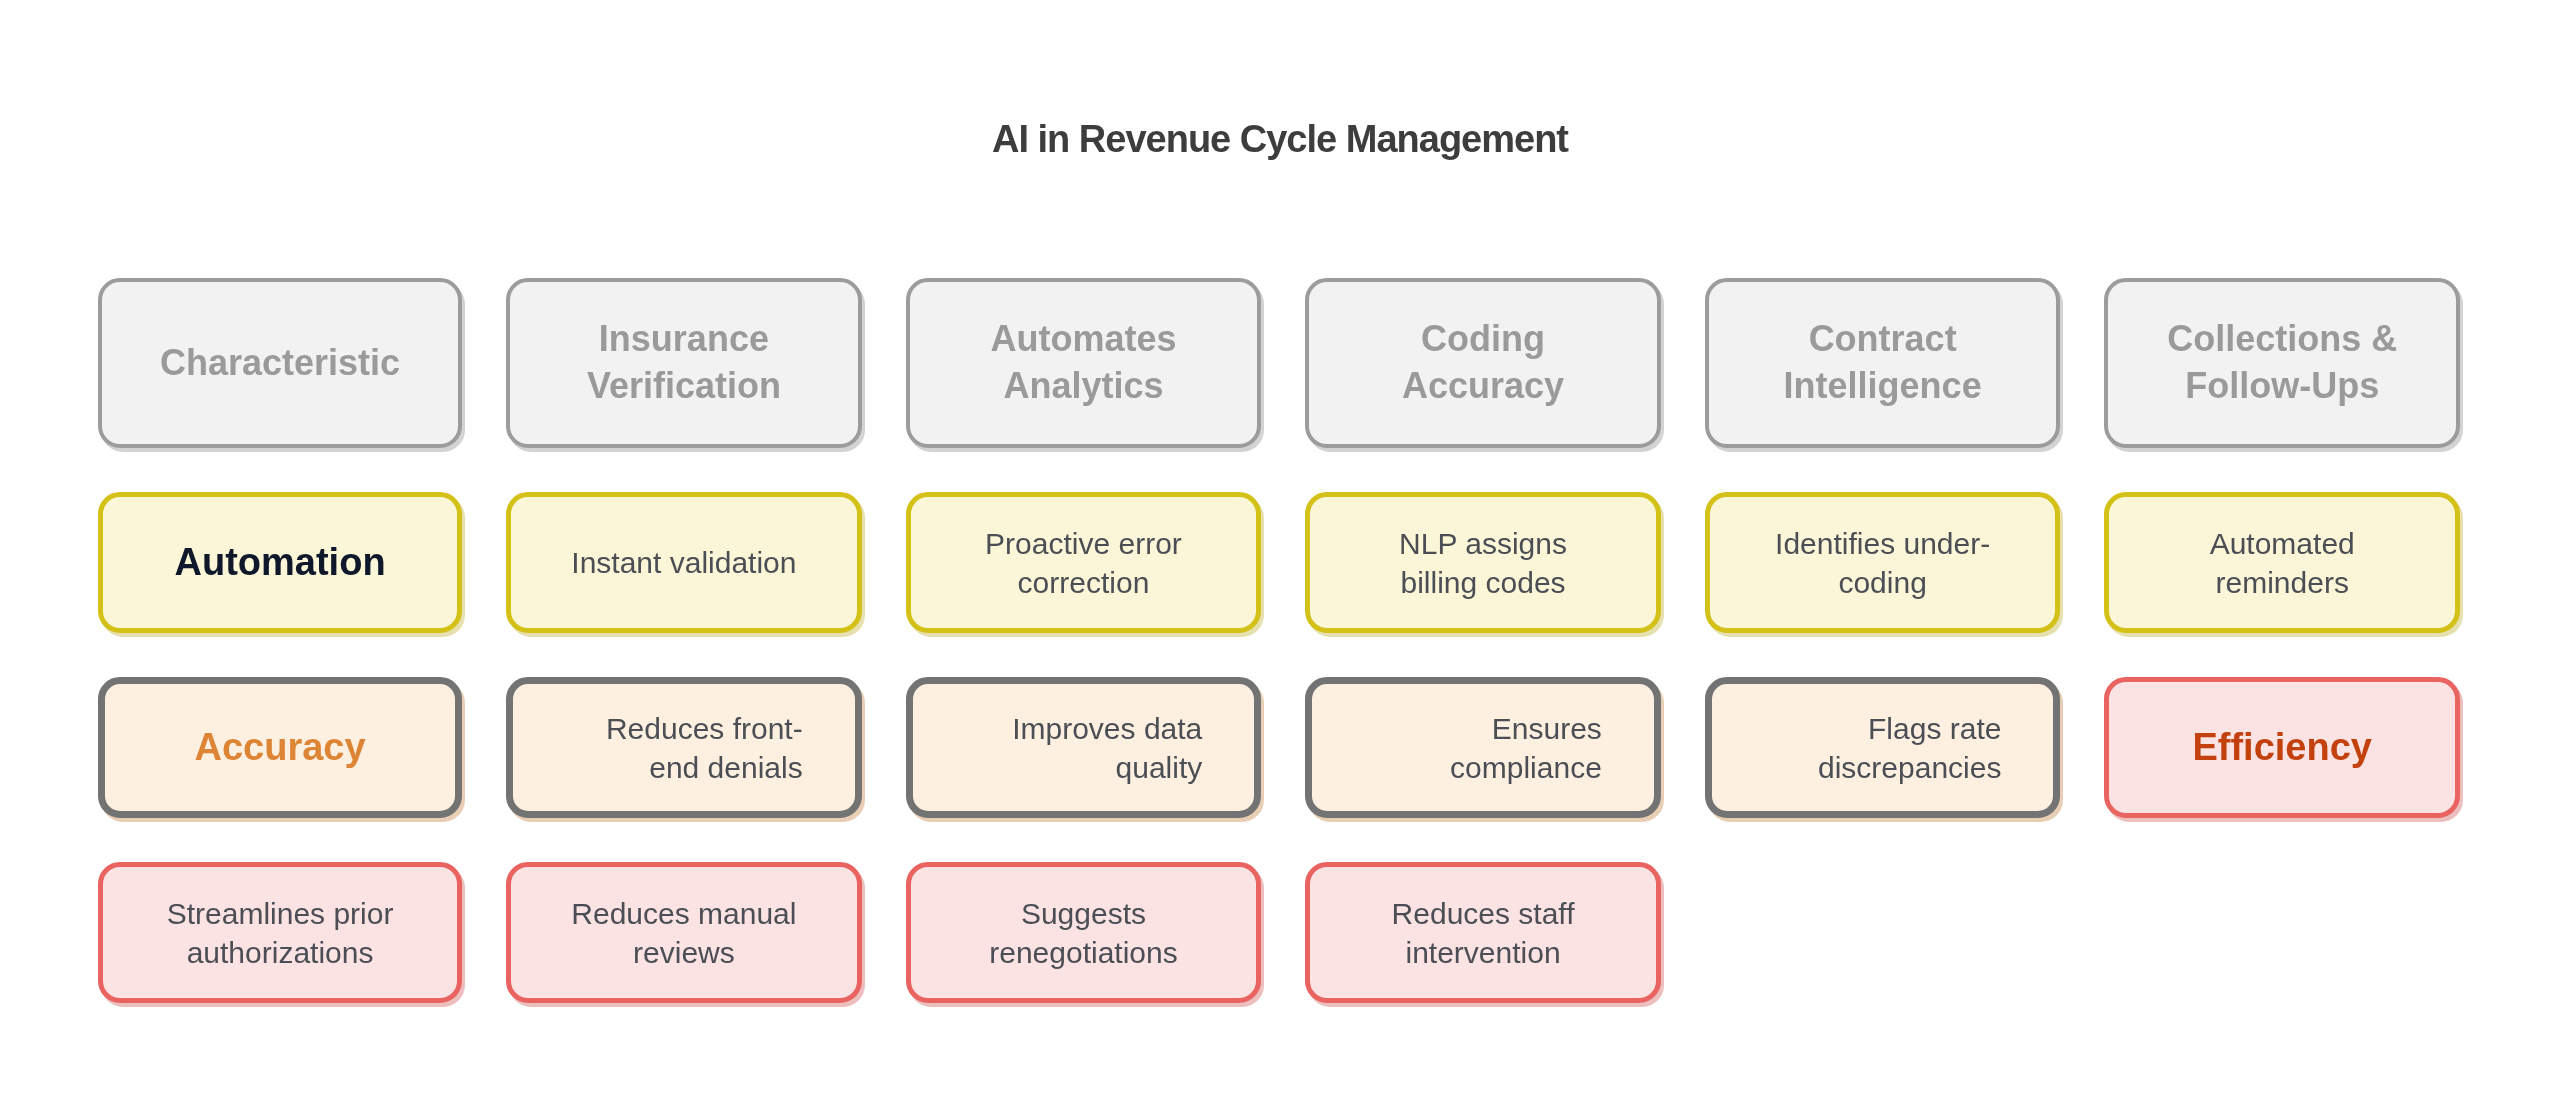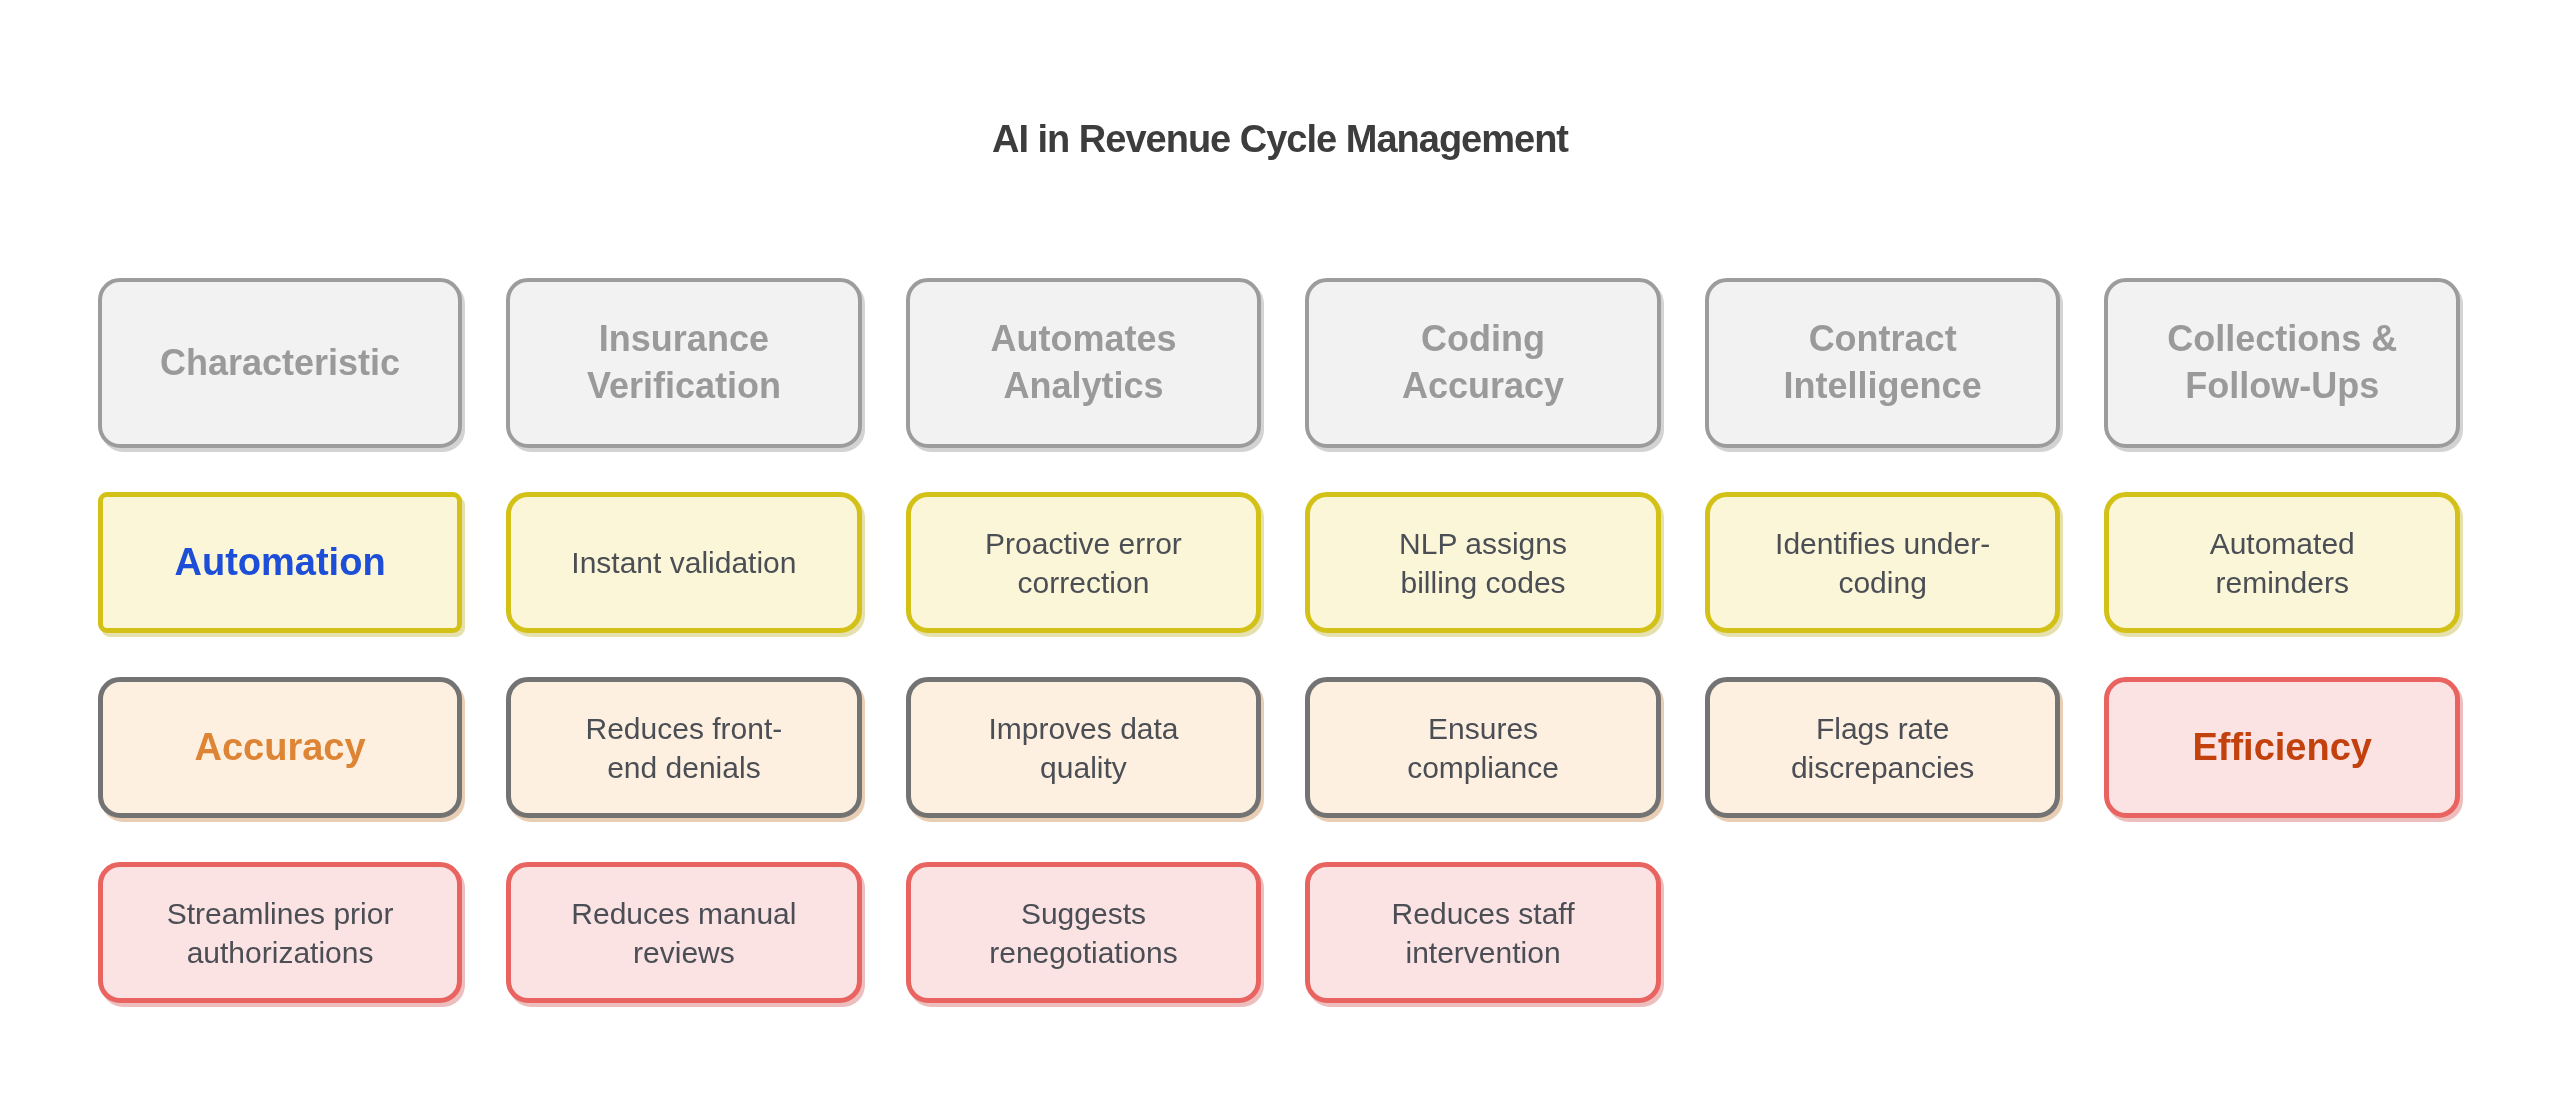--- a/index.html
+++ b/index.html
@@ -65,25 +65,26 @@
   .cell {
     font-size: 30px;
     color: #4b4e54;
     padding: 0 52px;
   }
   .automation {
     background: #faf6d7;
     border: 5px solid #d3c117;
     box-shadow: 3px 4px 0 rgba(180,165,20,0.35);
   }
-  .automation.rowlabel { color: #1d4ed8; border-radius: 9px; }
+  .automation.rowlabel { color: #0f172a; }
   .accuracy {
     background: #fdf0e1;
-    border: 5px solid #737373;
+    border: 7px solid #737373;
     box-shadow: 3px 4px 0 rgba(190,115,40,0.35);
+    text-align: right;
   }
   .accuracy.rowlabel { color: #dd8435; }
   .efficiency {
     background: #fbe3e4;
     border: 5px solid #e96360;
     box-shadow: 3px 4px 0 rgba(200,70,70,0.35);
   }
   .efficiency.rowlabel { color: #c2410c; }
 </style>
 </head>

